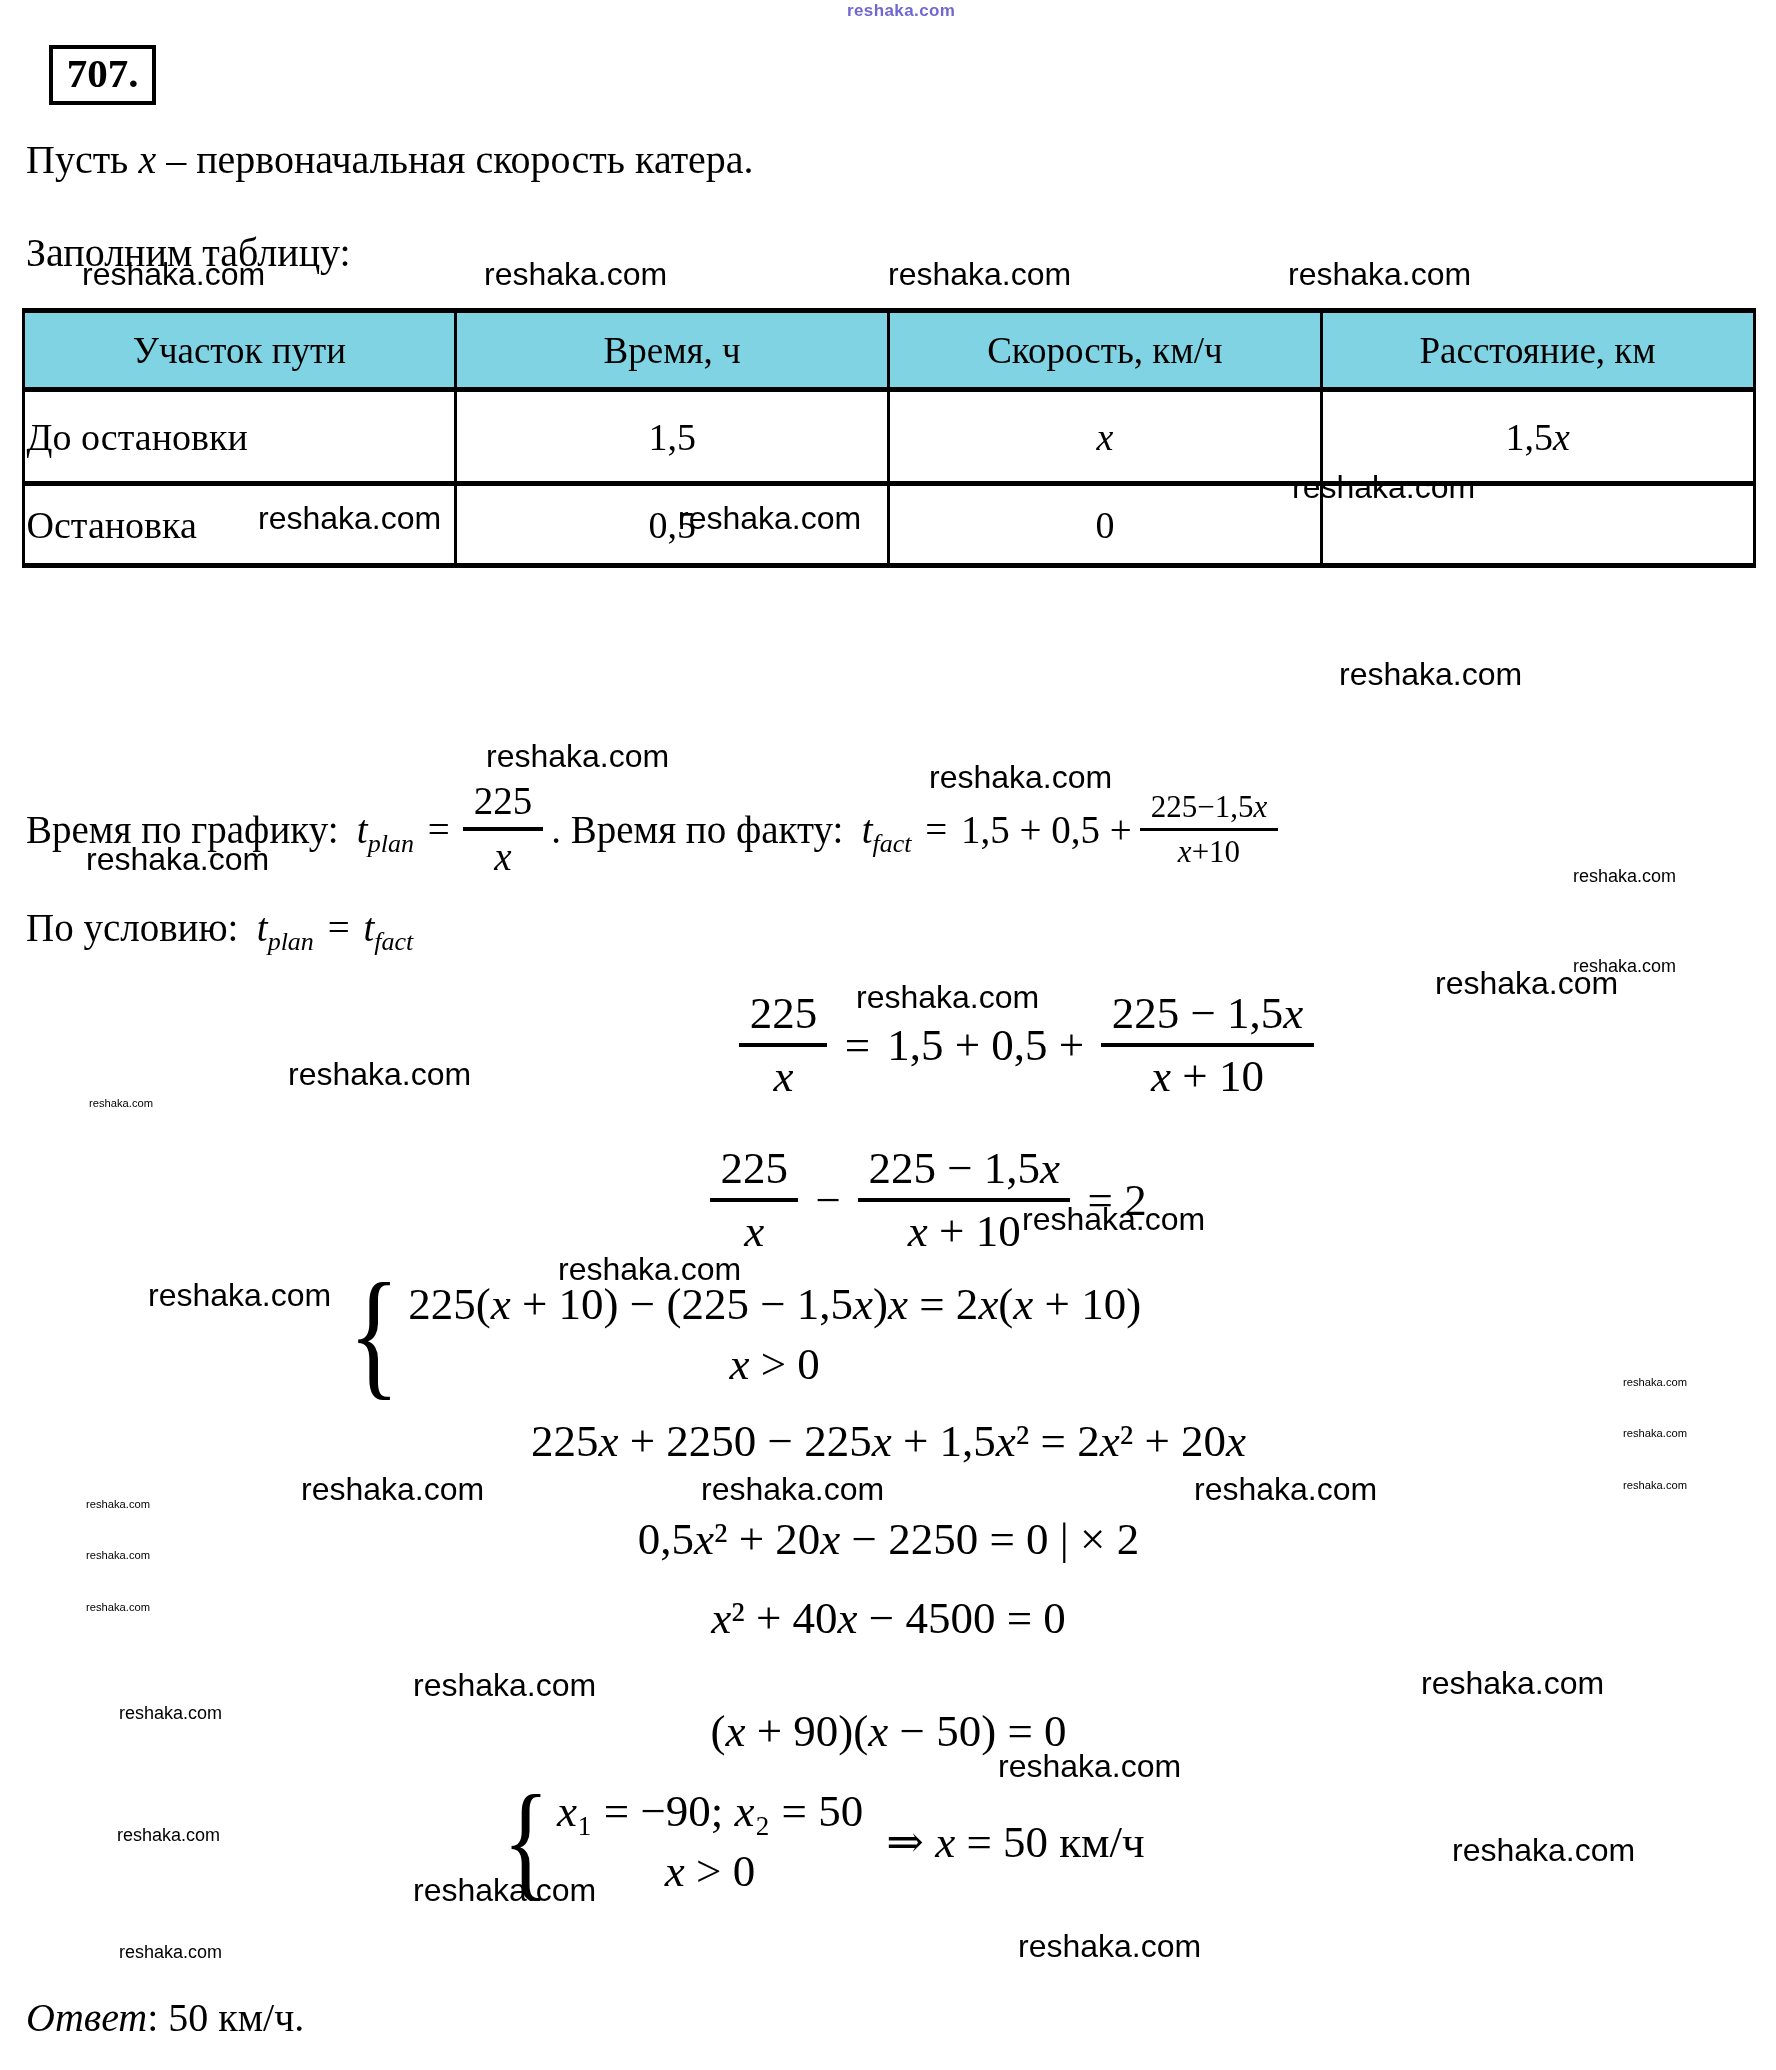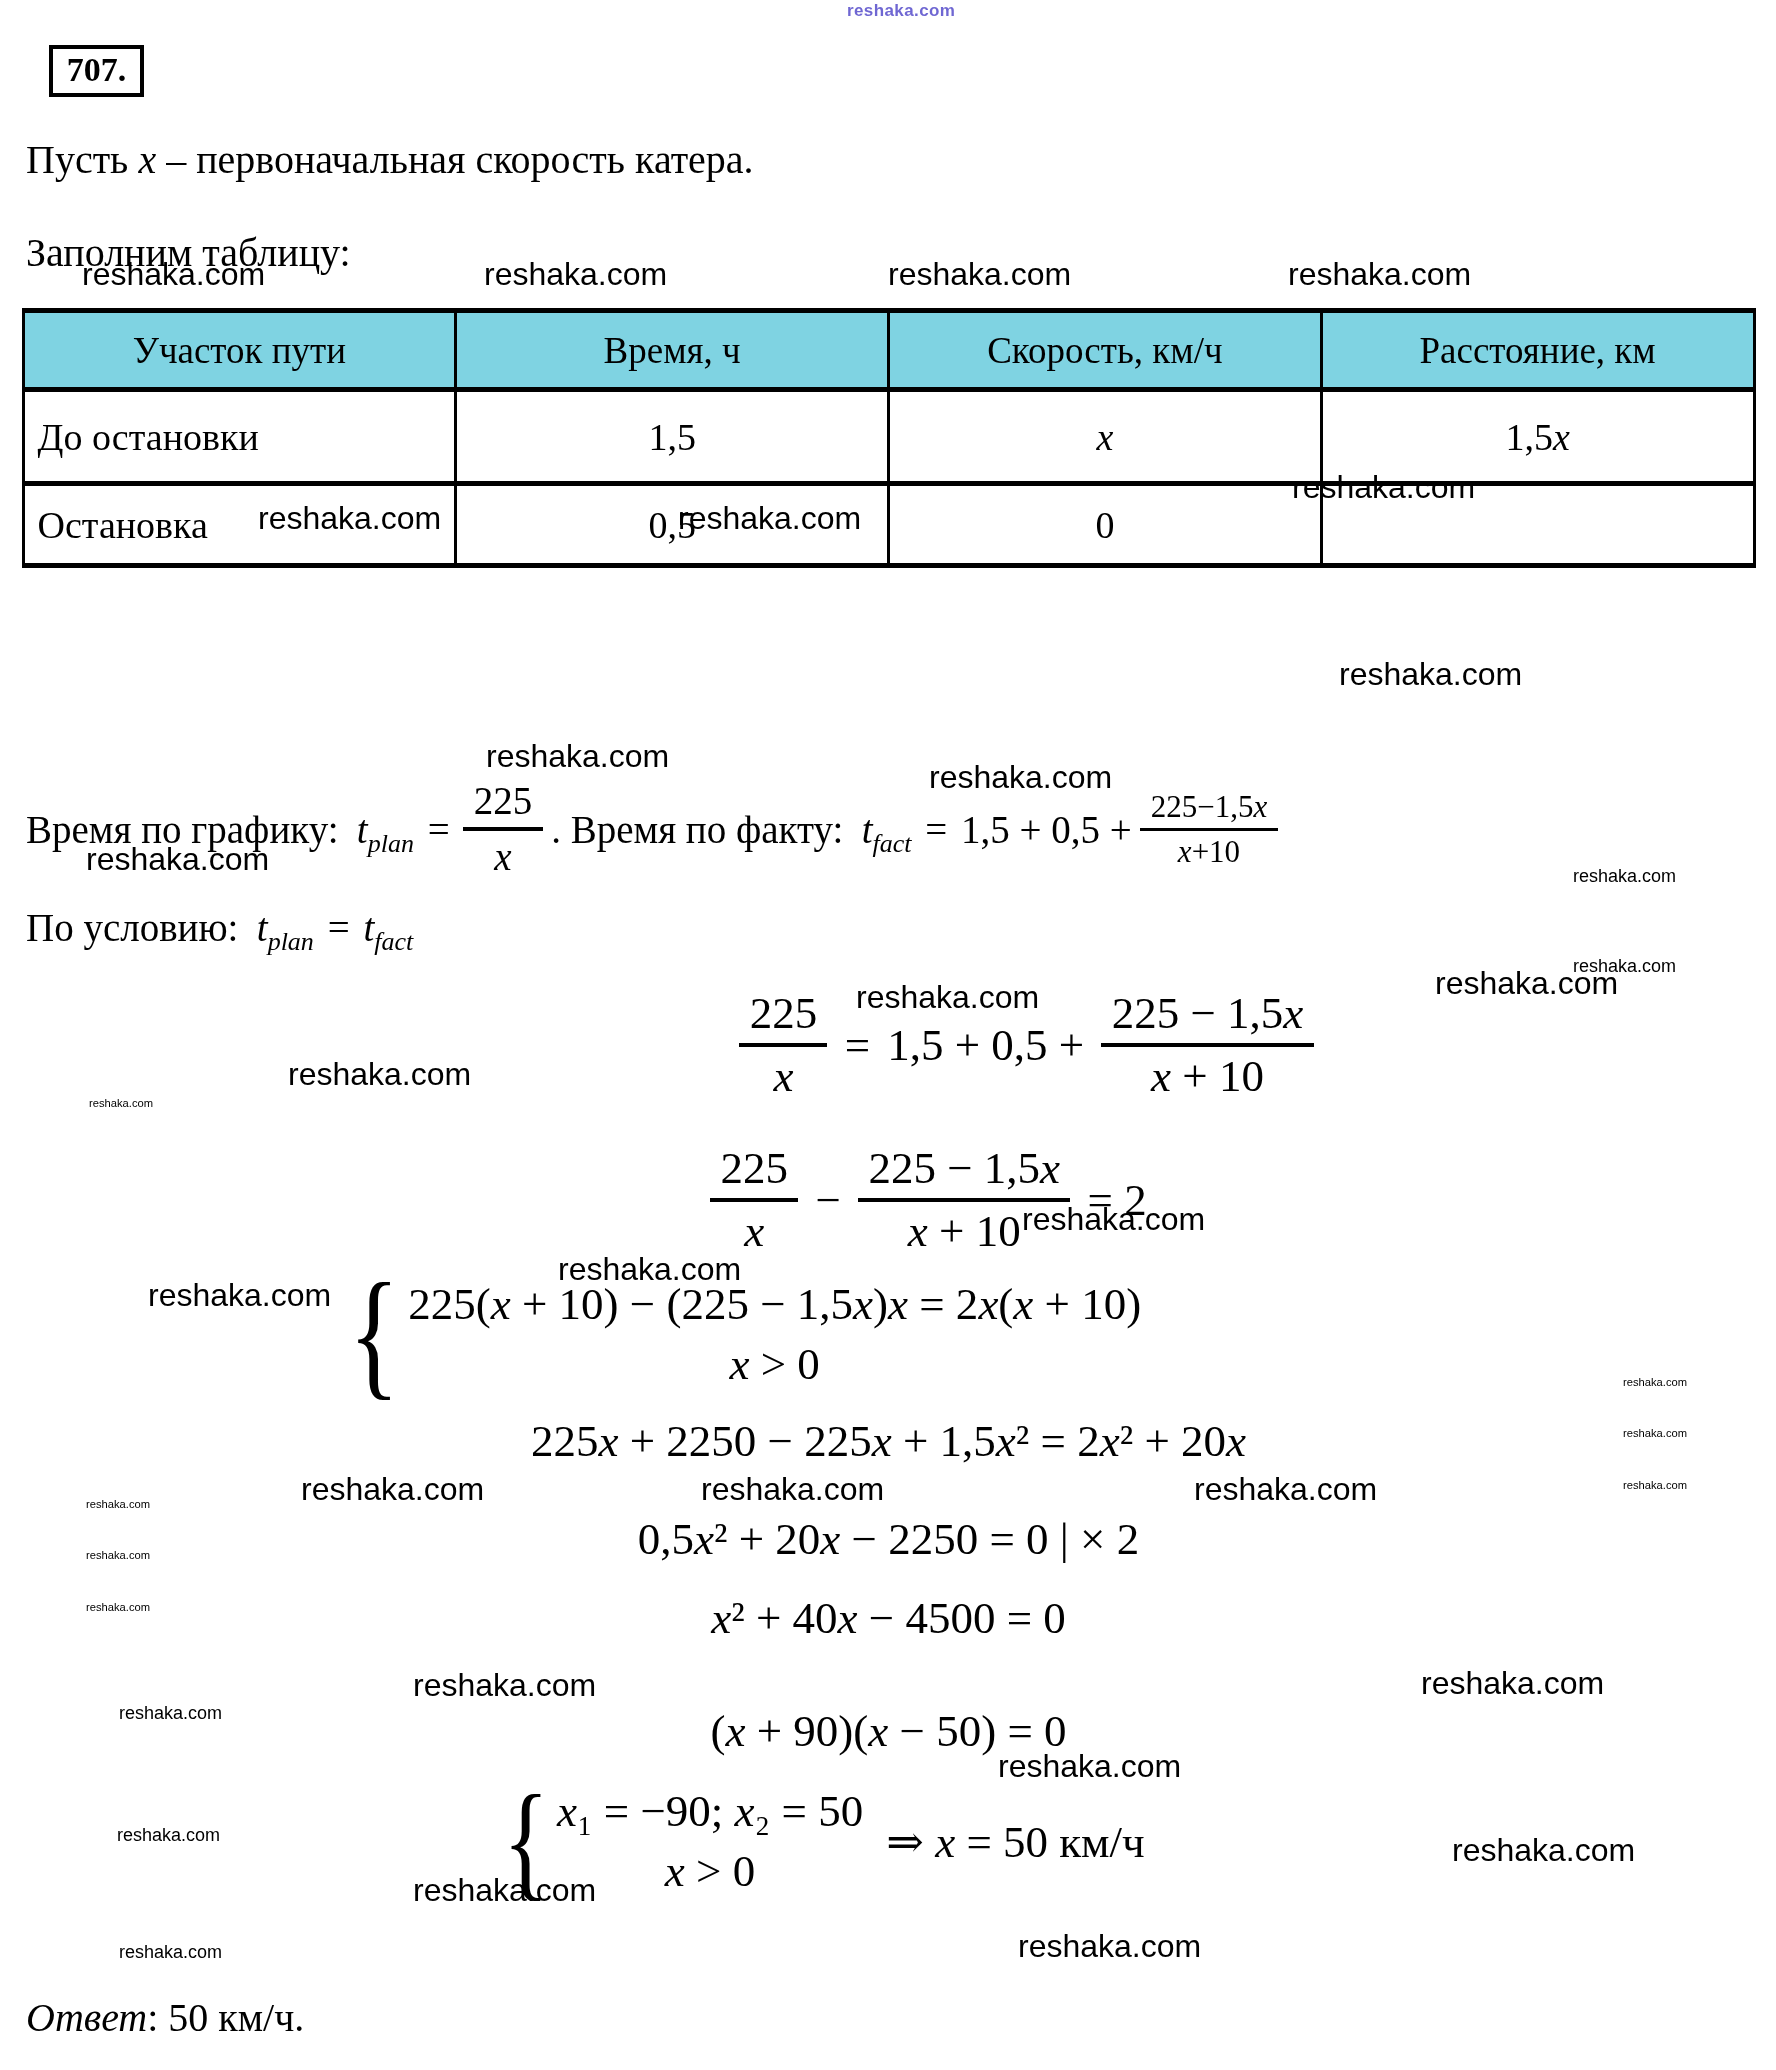--- a/index.html
+++ b/index.html
@@ -3,21 +3,21 @@
 <meta charset="utf-8">
 <style>
   html,body { margin:0; padding:0; background:#ffffff; }
   #canvas {
     position:relative; width:1777px; height:2070px; background:#ffffff;
     font-family:"Liberation Serif","DejaVu Serif",serif; color:#000; overflow:hidden;
   }
   
   .problem-box {
     position:absolute; left:49px; top:45px; border:4.3px solid #000;
-    padding:1.7px 13.8px 5.2px 13.8px; font-weight:bold; font-size:34px; line-height:1.1;
+    padding:1.7px 13.8px 5.2px 13.8px; font-weight:bold; font-size:41px; line-height:1.1;
   }
   
   .text-line { position:absolute; font-size:40px; white-space:nowrap; }
   
   .wm {
     position:absolute; font-family:"Liberation Sans","DejaVu Sans",sans-serif;
     color:#000; white-space:nowrap; z-index:5; line-height:1;
   }
   .wm-lg { font-size:32px; }
   .wm-md { font-size:18px; }
@@ -30,21 +30,21 @@
   }
   #solution-table th, #solution-table td {
     border-left:3.4px solid #000; border-right:3.4px solid #000;
     border-top:5.2px solid #000; border-bottom:5.2px solid #000;
     padding:0 8.6px;
   }
   #solution-table th {
     background:#7fd3e2; font-weight:normal; font-size:37px; height:74px; text-align:center;
   }
   #solution-table td { text-align:center; }
-  #solution-table .cell-label { text-align:left; padding-left:13px; }
+  #solution-table .cell-label { text-align:left; padding-left:2px; }
   #solution-table tr.r1 td { height:89px; }
   #solution-table tr.r2 td { height:77px; }
   #solution-table tr.r3 td { height:126px; vertical-align:top; padding-top:6.9px; }
   
   .frac { display:inline-block; vertical-align:middle; text-align:center; line-height:1.15; }
   .frac .num { display:block; border-bottom:4.3px solid #000; padding:0 10.3px 3.4px 10.3px; }
   .frac .den { display:block; padding-top:3.4px; }
   .f-sm { font-size:31px; }
   .f-sm .num { border-bottom-width:3.4px; }
   

